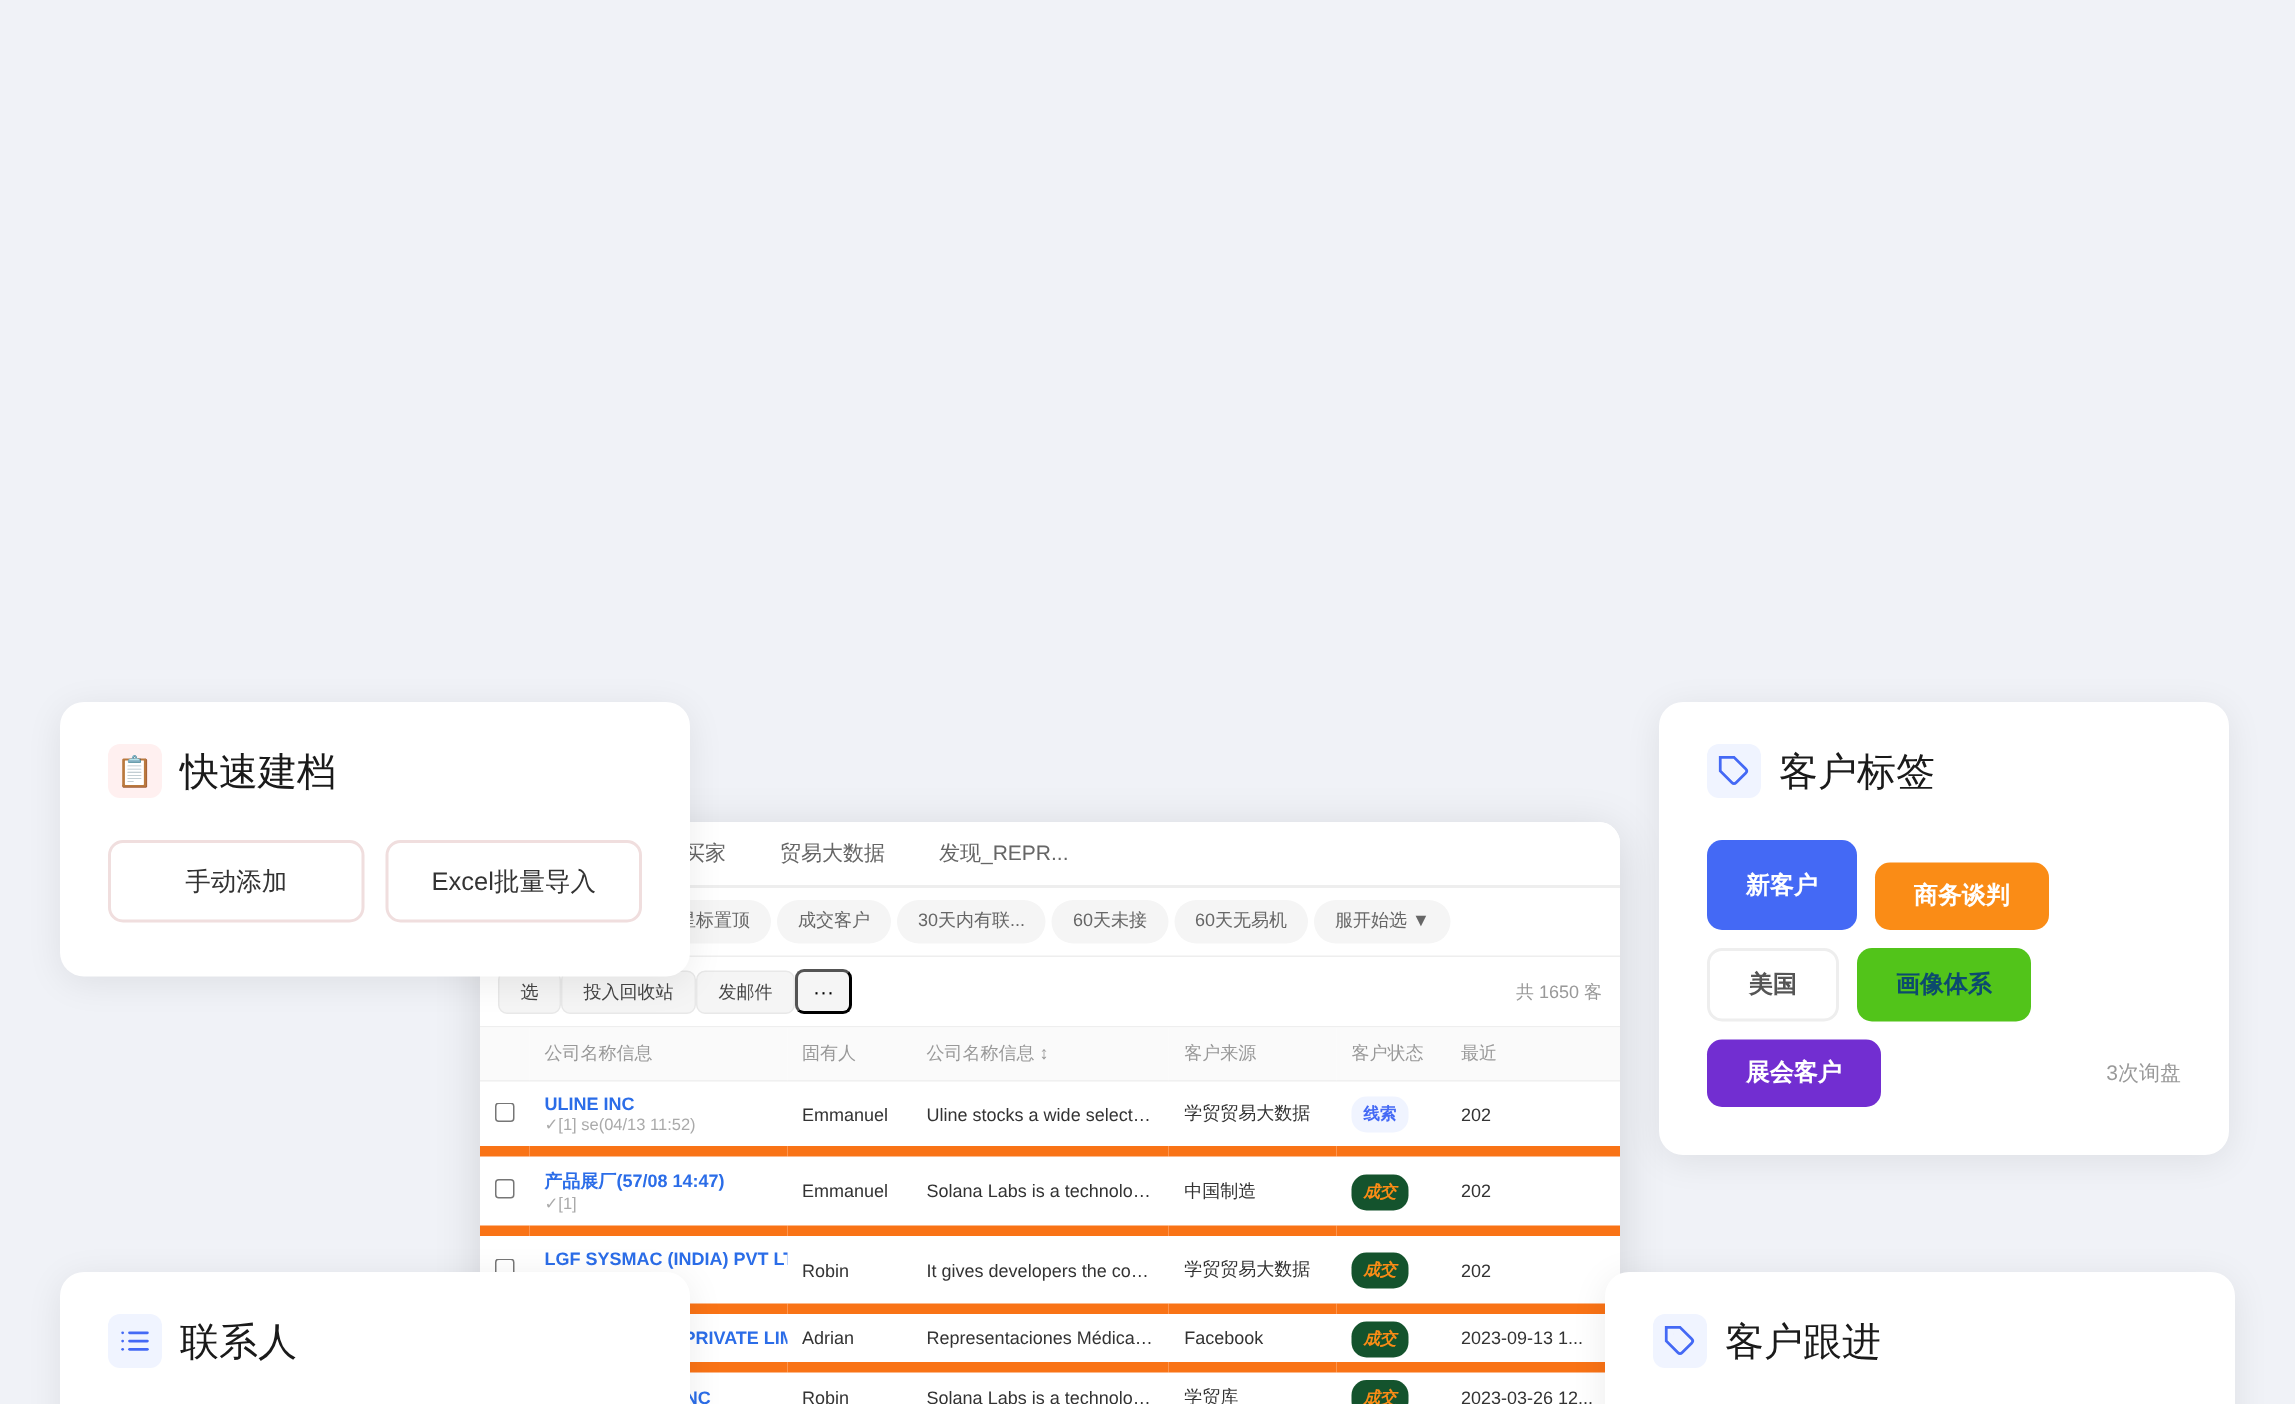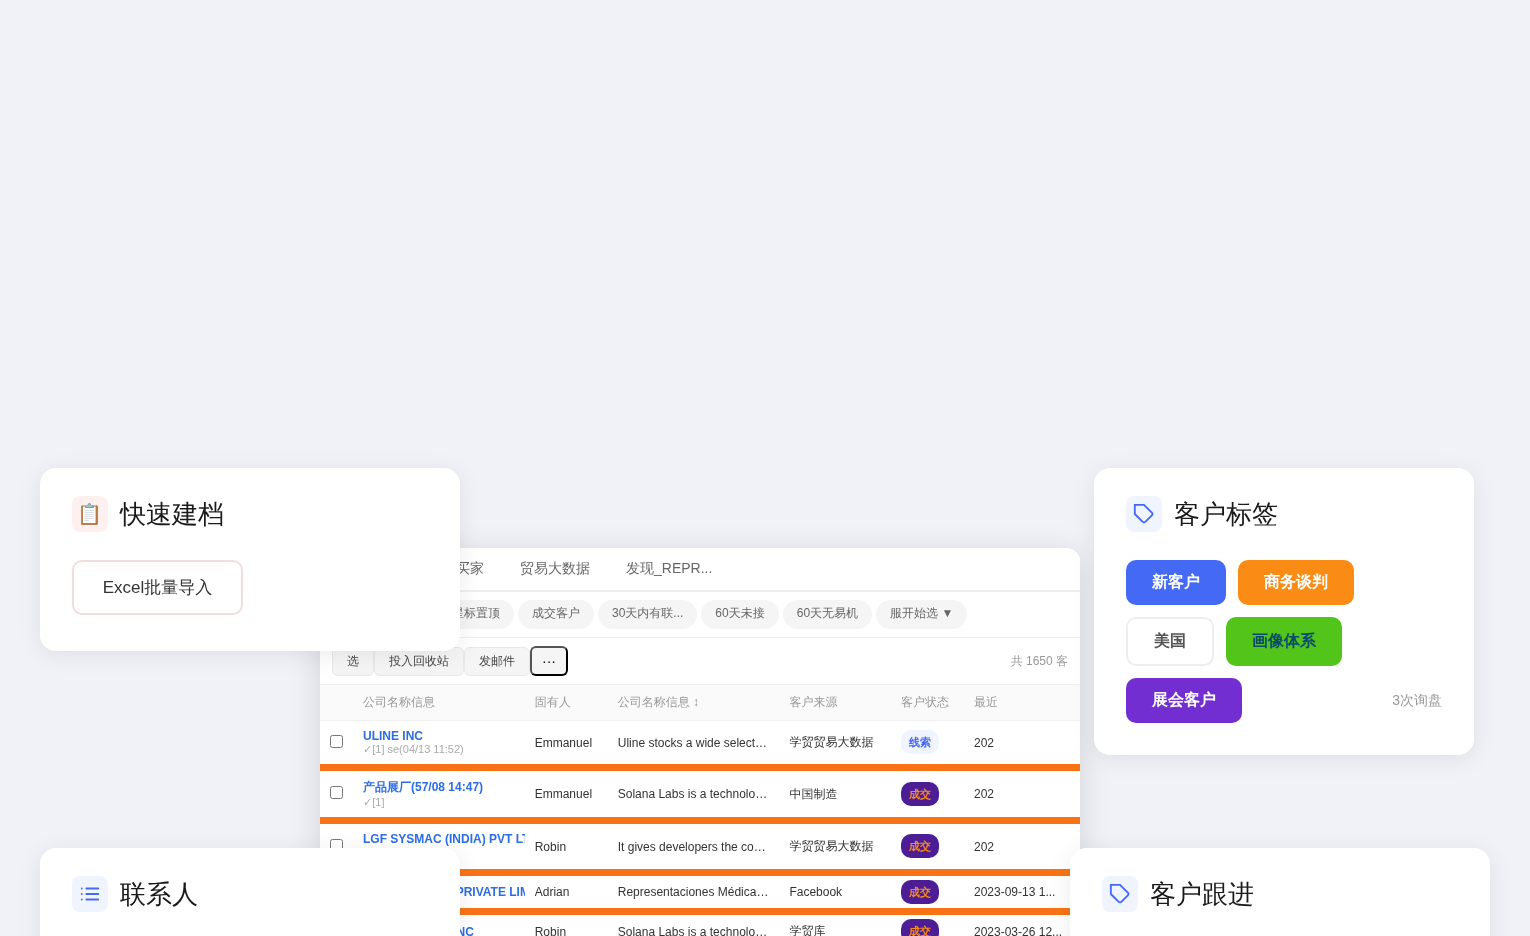--- a/index.html
+++ b/index.html
@@ -180,59 +180,59 @@
       text-overflow: ellipsis;
       white-space: nowrap;
     }
     .company-name { color: #2b6de8; font-weight: 600; cursor: pointer; }
     .status-badge {
       padding: 6px 8px;
       border-radius: 10px;
       font-size: 11px;
       font-weight: 600;
     }
-    .status-chengjiao { background: #4c1d95; color: #fa8c16; }
+    .status-chengjiao { background: #14532d; color: #fa8c16; font-style: italic; }
     .status-xiansuo { background: #f0f4ff; color: #4469f5; }
     .row-sub { font-size: 11px; color: #aaa; }
     .cb-col { width: 30px; }
     .cb-col input { cursor: pointer; }
 
     
     .contacts-card {
       top: 380px;
       left: 0;
       width: 420px;
       padding: 28px 32px 32px;
       z-index: 3;
     }
 
     
     .tags-card {
       top: 0;
-      right: 16px;
+      right: 4px;
       width: 380px;
       padding: 28px 32px 32px;
       z-index: 3;
     }
     .tags-grid {
       display: flex;
       flex-wrap: wrap;
       gap: 12px;
       margin-top: 8px;
     }
     .tag-btn {
       padding: 12px 26px;
       border-radius: 10px;
       font-size: 16px;
       font-weight: 600;
       cursor: pointer;
       border: none;
     }
     .tag-blue { background: #4469f5; color: #fff; }
-    .tag-gold { background: #fa8c16; color: #fff; }
+    .tag-gold { background: #fa8c16; color: #fff; margin-top: 15px; }
     .tag-outline { background: #fff; color: #555; border: 2px solid #eee; }
     .tag-green { background: #52c41a; color: #0c4a6e; }
     .tag-purple { background: #722ed1; color: #fff; }
     .tag-inquiry {
       margin-left: auto;
       align-self: center;
       font-size: 14px;
       color: #999;
     }
 
@@ -249,20 +249,21 @@
 <body>
 
 <div class="main-container">
 
   <div class="card quick-build-card">
     <div class="card-header">
       <div class="card-icon red">📋</div>
       <span class="card-title">快速建档</span>
     </div>
     <div class="quick-build-buttons">
+      <button class="qb-btn">手动添加</button>
       <button class="qb-btn">Excel批量导入</button>
     </div>
   </div>
 
   <div class="card customer-table-card">
 
     <div class="table-tabs">
       <div class="table-tab active">客户管理</div>
       <div class="table-tab">找买家</div>
       <div class="table-tab">贸易大数据</div>

